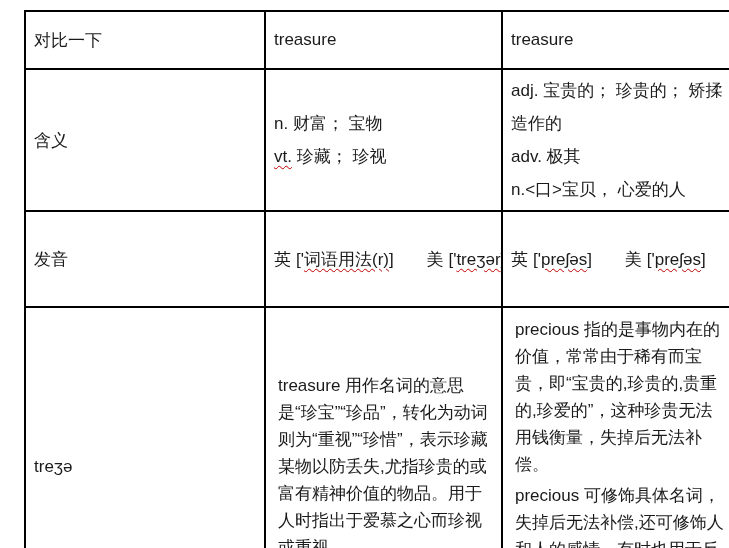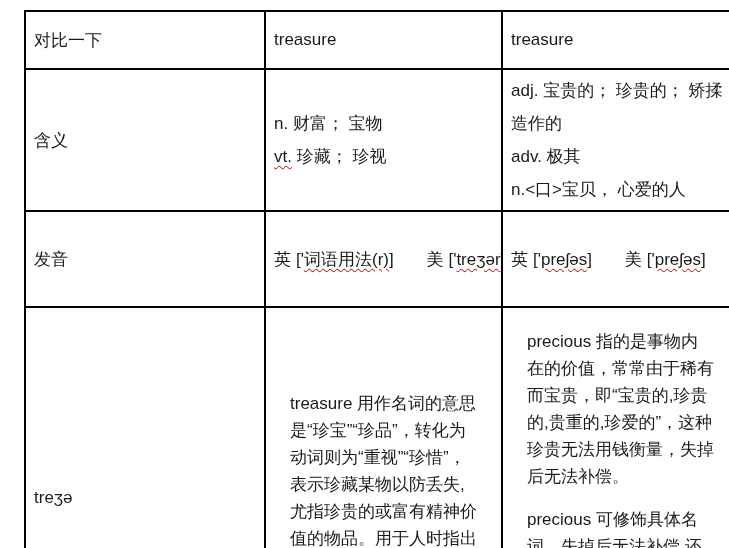--- a/index.html
+++ b/index.html
@@ -35,21 +35,21 @@
   th.head, th.rowlabel{
     text-align:center;
     font-weight:bold;
     font-size:18px;
   }
   .meaning-cell div{line-height:33px;}
   .pron-cell{white-space:nowrap;padding-left:12px;}
   .pron-group .lang{margin-right:5px;}
   .pron-group.us{margin-left:28px;}
   .usage-cell{line-height:27px;padding:6px 8px;}
-  .usage-cell div{margin:16px;}
+  .usage-cell div{margin:4px;}
   .sq{
     text-decoration-line:underline;
     text-decoration-style:wavy;
     text-decoration-color:#c00000;
     text-decoration-thickness:1px;
     text-underline-offset:3px;
   }
   .artifact{
     position:absolute;left:95px;top:12px;
     width:20px;height:4px;

